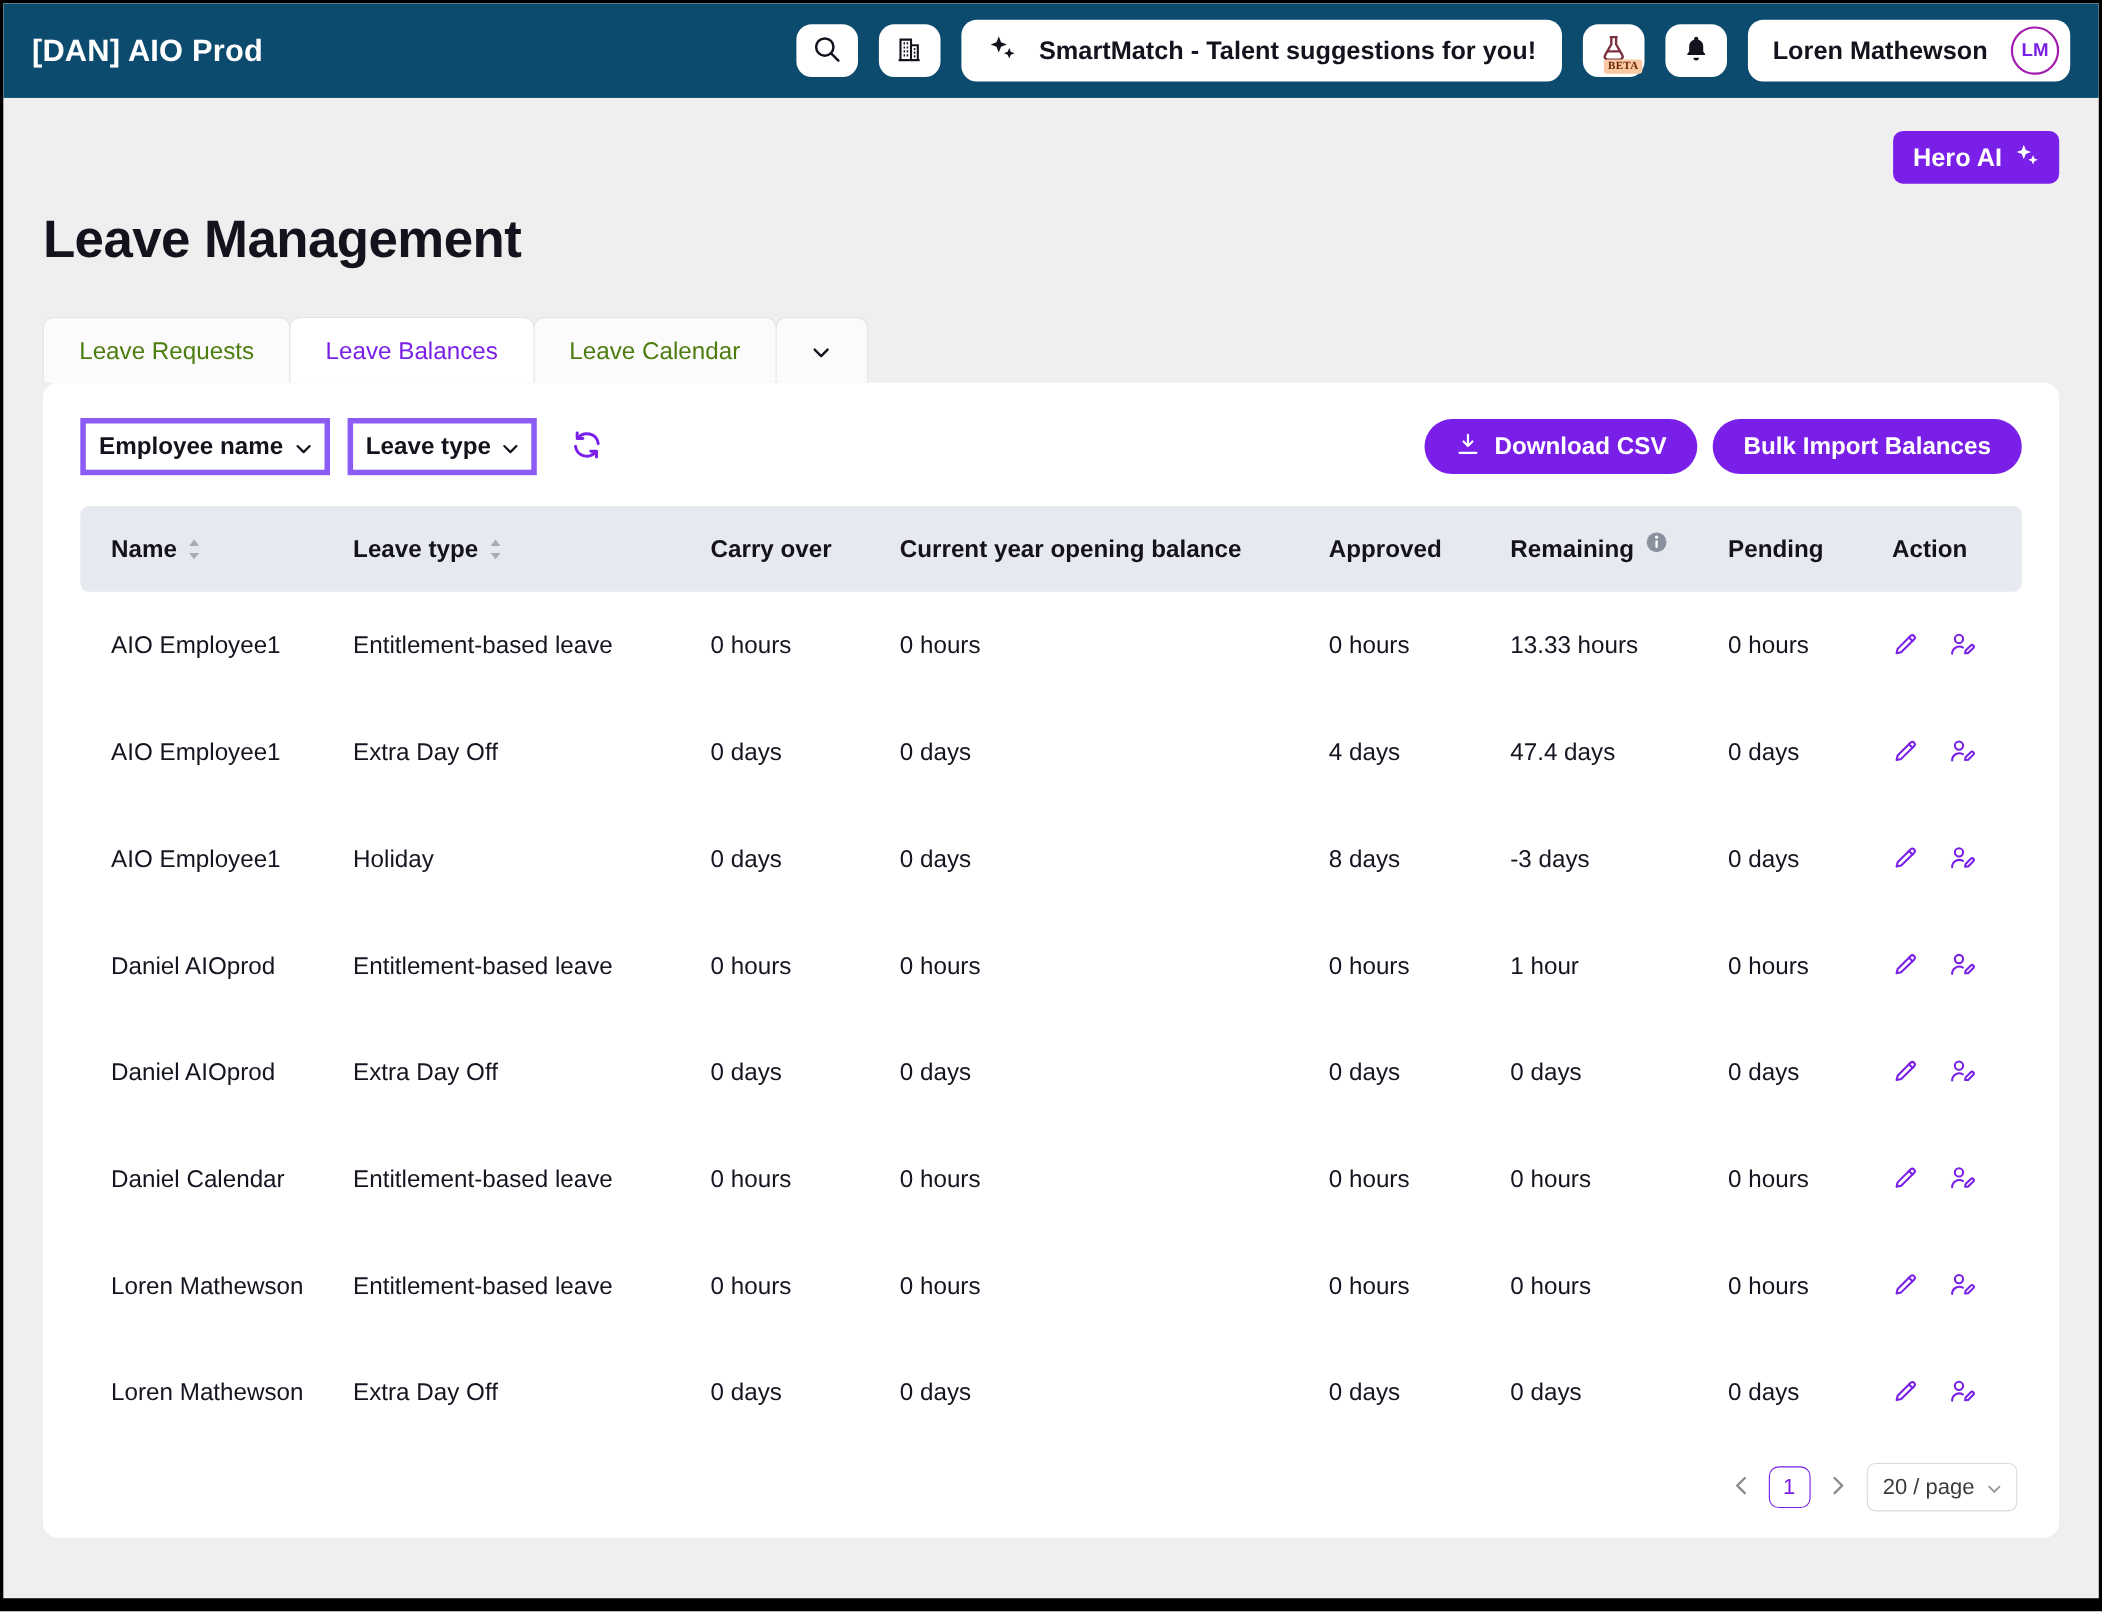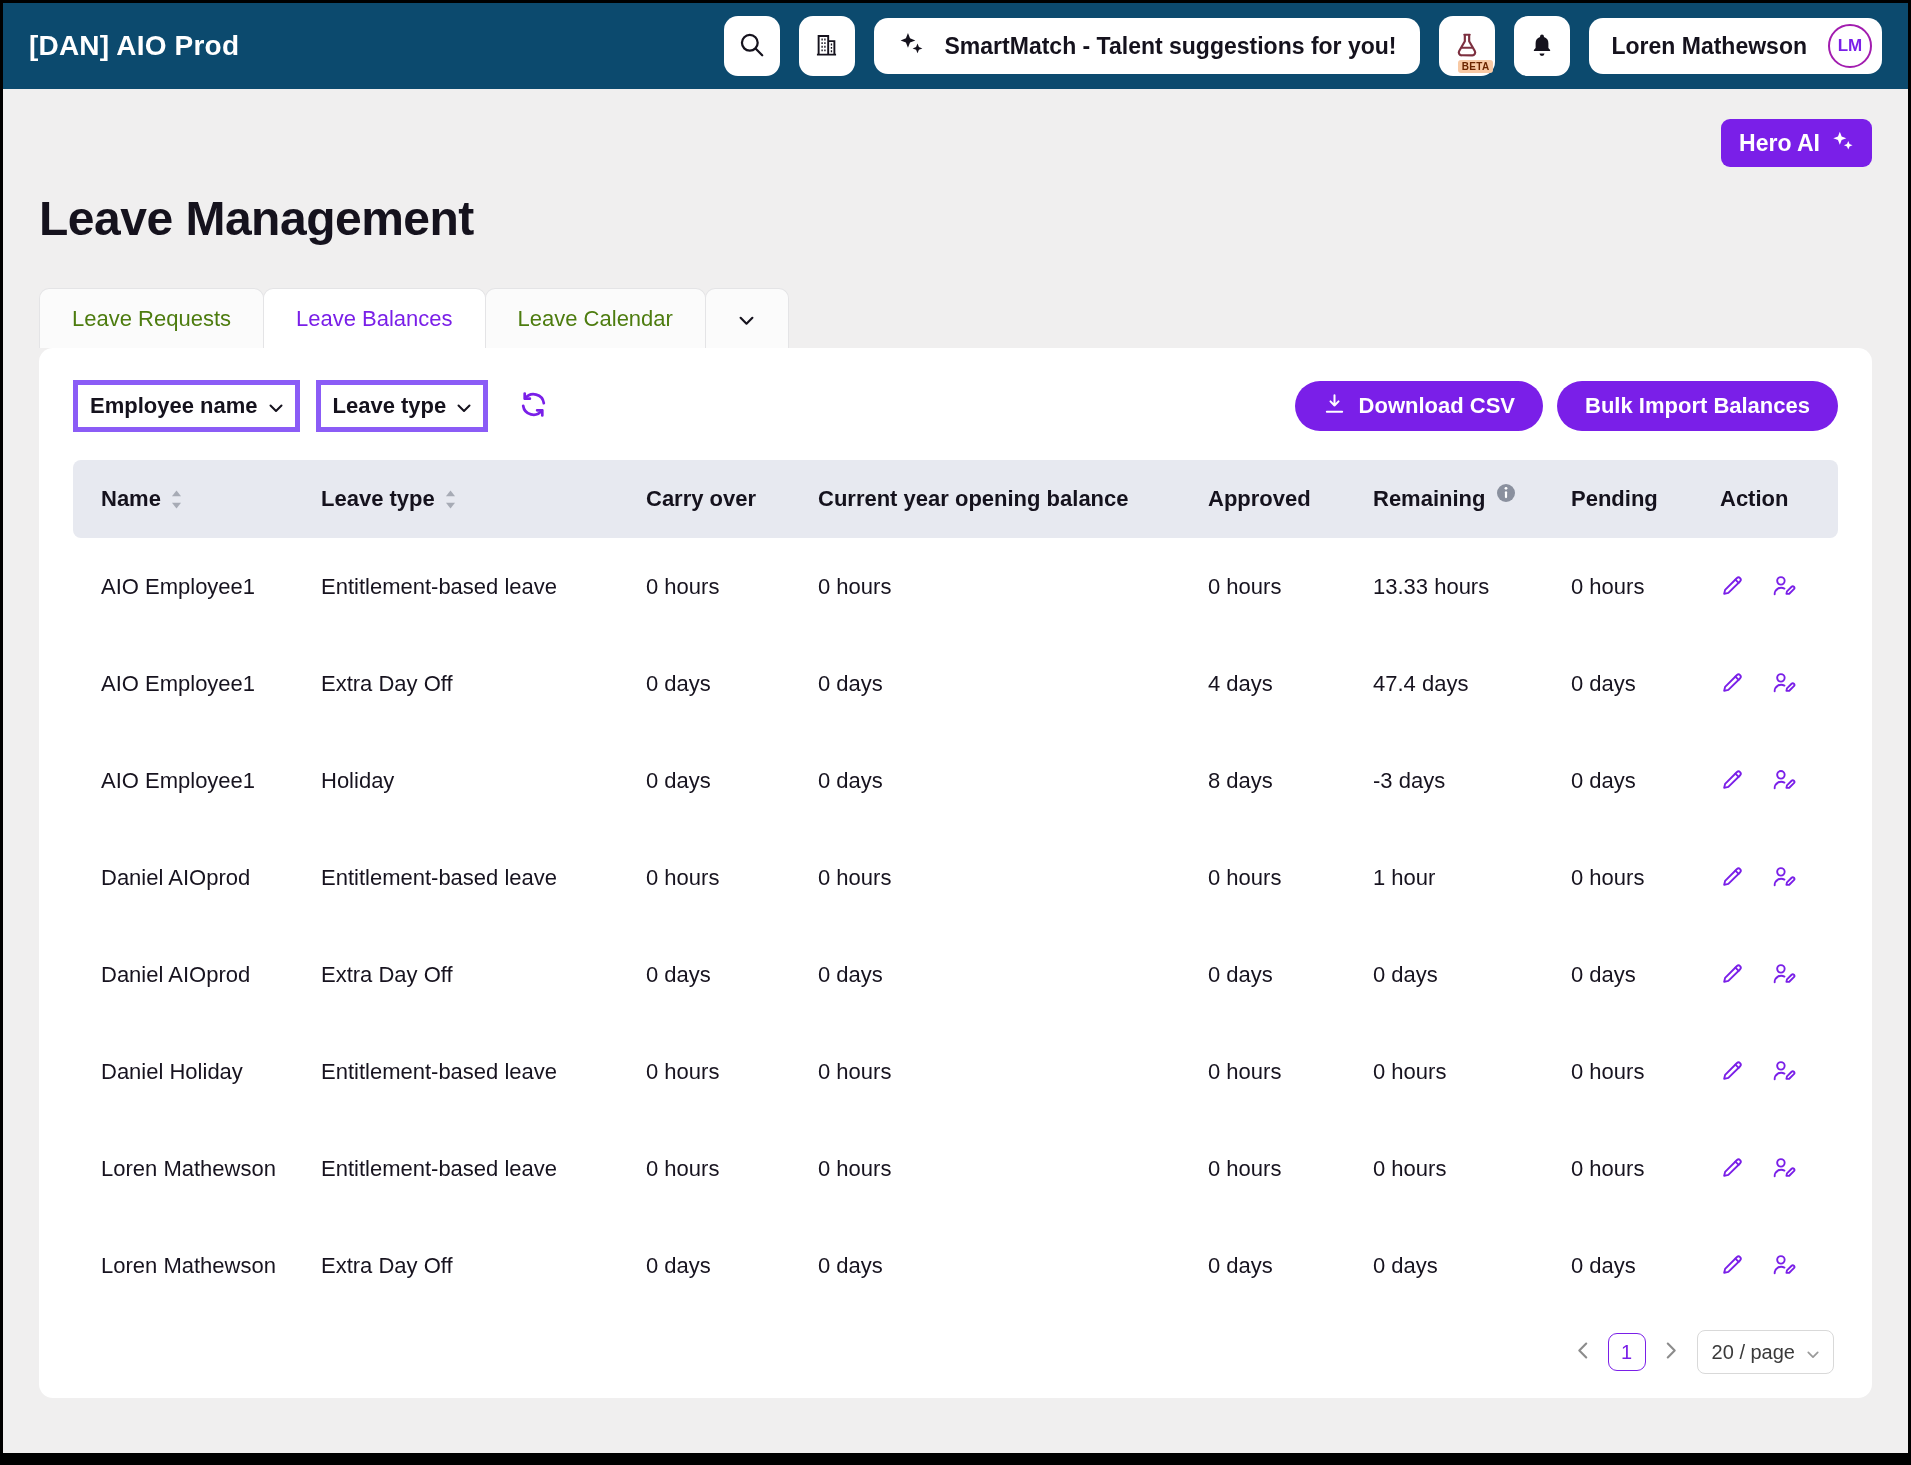--- a/index.html
+++ b/index.html
@@ -20,24 +20,24 @@
   
   .topbar {
     height: 86px; flex: 0 0 86px;
     background: #0c4a6e;
     display: flex; align-items: center;
     padding: 0 26px;
   }
   .app-title { color: #fff; font-size: 28px; font-weight: 700; letter-spacing: 0.2px; }
   .tb-right { margin-left: auto; display: flex; align-items: center; gap: 19px; }
   .tb-btn {
-    height: 60px; min-width: 56px;
+    height: 48px; min-width: 56px;
     background: #fff; border: none; border-radius: 14px;
     display: flex; align-items: center; justify-content: center;
-    cursor: pointer; position: relative;
+    cursor: pointer; position: relative; font-family: Liberation Serif, serif;
   }
   .tb-pill {
     height: 56px; background: #fff; border: none; border-radius: 14px;
     display: flex; align-items: center; gap: 21px;
     padding: 0 24px; cursor: pointer;
     font-size: 23px; font-weight: 700; color: #15121d;
   }
   .beta-badge {
     position: absolute; right: 2px; bottom: 3px;
     background: #f8c9a4; color: #6b2500;
@@ -469,21 +469,21 @@
                     <circle cx="9.5" cy="7.5" r="3.6"></circle>
                     <path d="M3.5 20.5a6.3 6.3 0 0 1 9.4-5.5"></path>
                     <path d="M14.8 20l.5-2.3 4.5-4.5a1.55 1.55 0 0 1 2.2 2.2l-4.5 4.5z"></path>
                   </svg>
         </span>
       </button>
     </div>
   </div>
 
   <div class="trow">
-    <div class="td">Daniel Holiday</div>
+    <div class="td">Daniel Calendar</div>
     <div class="td">Entitlement-based leave</div>
     <div class="td">0 hours</div>
     <div class="td">0 hours</div>
     <div class="td">0 hours</div>
     <div class="td">0 hours</div>
     <div class="td">0 hours</div>
     <div class="td td-action">
       <button class="icon-btn">
         <span>
           <svg viewBox="0 0 24 24" width="25" height="25" fill="none" stroke="#7a1fe8" stroke-width="1.8" stroke-linecap="round" stroke-linejoin="round">

